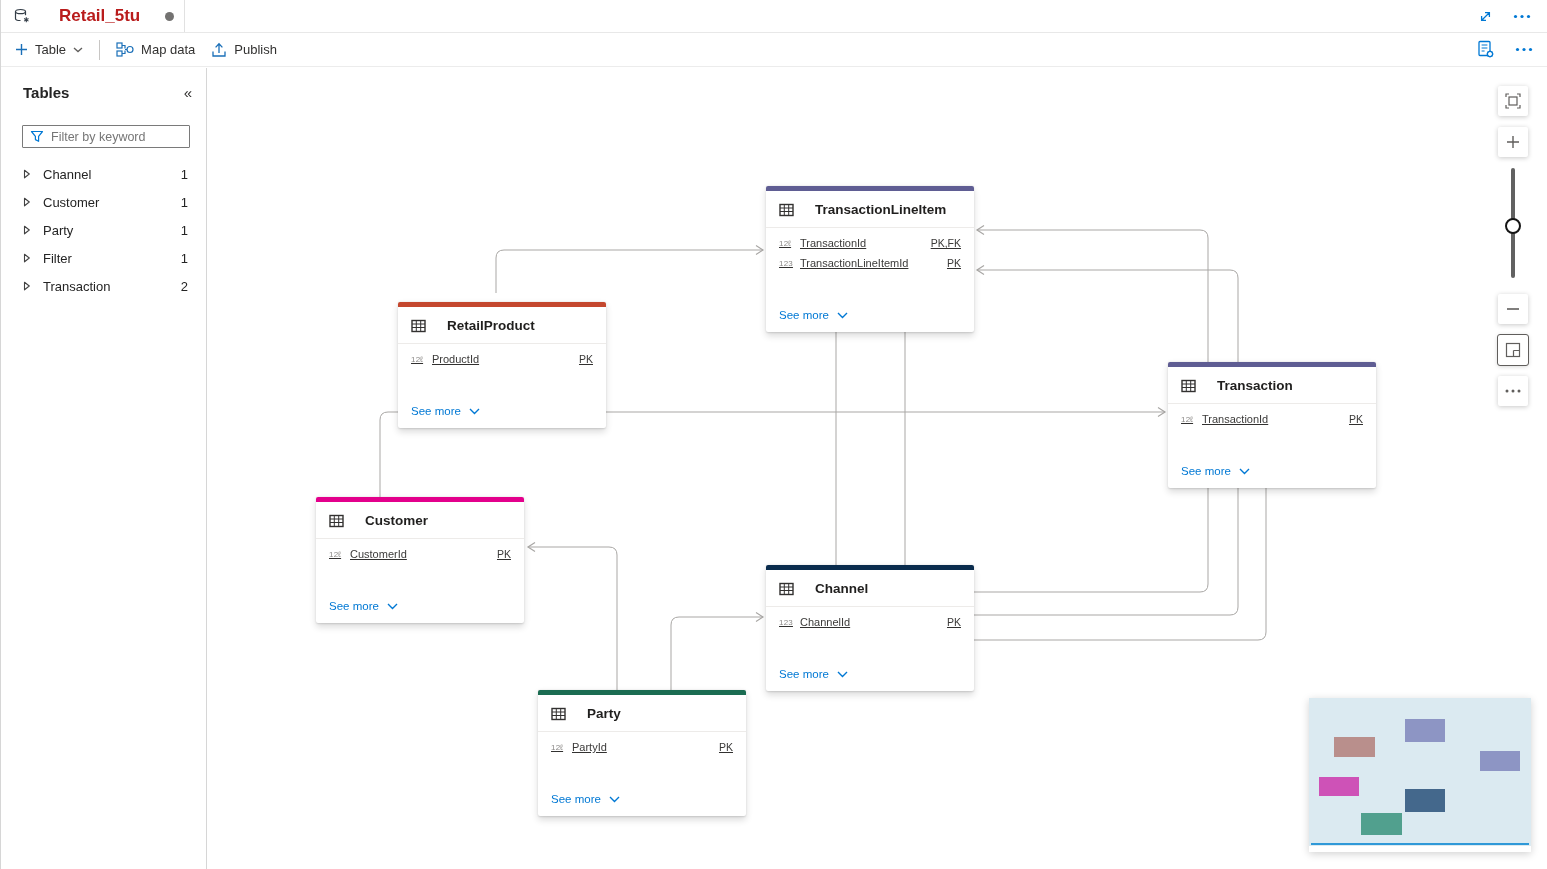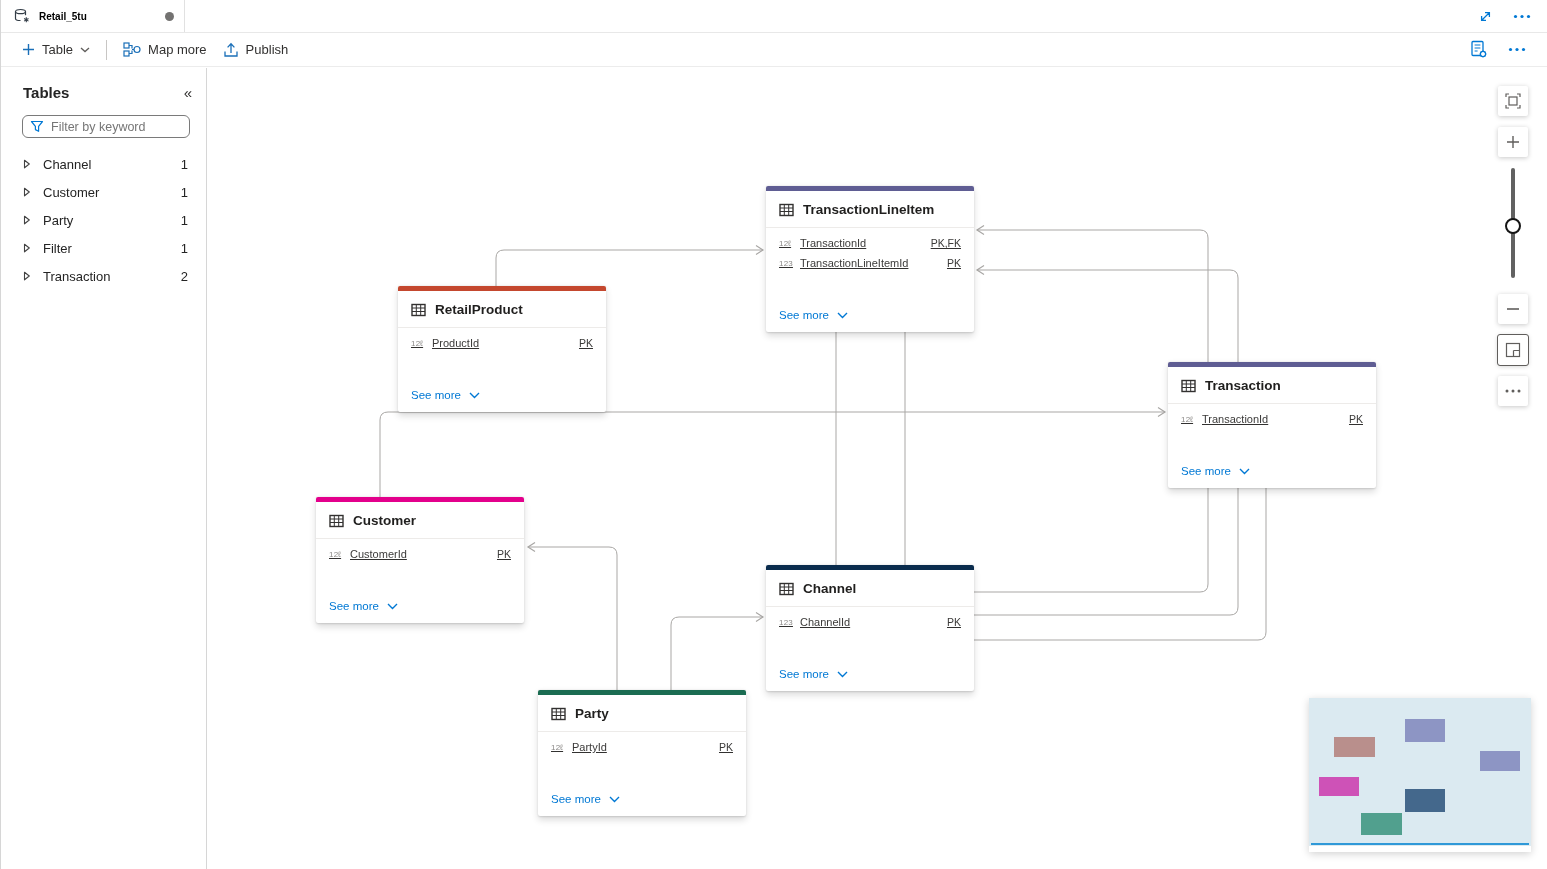--- a/index.html
+++ b/index.html
@@ -4,60 +4,60 @@
 <style>
   * { margin:0; padding:0; box-sizing:border-box; }
   html,body { width:1547px; height:869px; background:#fff; overflow:hidden;
     font-family:"Liberation Sans", sans-serif; color:#323130; }
   .app { position:relative; width:1547px; height:869px; background:#fff; border-left:1px solid #d6d6d6;}
 
   
   .tabbar { height:33px; display:flex; align-items:stretch; background:#fff; border-bottom:1px solid #e8e8e8; }
   .tab { width:184px; display:flex; align-items:center; gap:9px; padding:0 10px 0 13px;
          background:#fff; border-right:1px solid #e1e1e1; }
-  .tab-title { font-size:10px; font-weight:bold; color:#000000; }
+  .tab-title { font-size:17px; font-weight:bold; color:#b91c1c;margin-left:20px; }
   .dirty-dot { width:9px; height:9px; border-radius:50%; background:#737271; margin-left:auto; }
   .tabbar-spacer { flex:1; }
   .tabbar-icons { display:flex; align-items:center; gap:20px; padding-right:16px; }
 
   
-  .toolbar { height:34px; display:flex; align-items:center; background:#fff; border-bottom:1px solid #ececec; padding:0 13px; }
+  .toolbar { height:34px; display:flex; align-items:center; background:#fff; border-bottom:1px solid #ececec; padding:0 6px; }
   .tool-btn { display:flex; align-items:center; gap:7px; font-size:13px; color:#323130; padding:0 8px; height:26px; cursor:default; }
   .tool-sep { width:1px; height:20px; background:#c8c6c4; margin:0 8px; }
   .toolbar-spacer { flex:1; }
   .toolbar-icons { display:flex; align-items:center; gap:20px; padding-right:8px; }
   svg.ic { display:block; }
 
   
   .main { position:absolute; top:68px; left:0; right:0; bottom:0; display:flex; }
 
   
   .sidebar { width:206px; border-right:1px solid #d6d6d6; background:#fff; flex:none; }
   .sidebar-header { display:flex; align-items:center; justify-content:space-between; padding:16px 14px 12px 22px; }
   .sidebar-title { font-size:15px; font-weight:bold; color:#242424; }
   .collapse-btn { font-size:15px; color:#323130; line-height:1; }
-  .filter-box { margin:2px 16px 12px 21px; height:23px; border:1px solid #7a7a7a; border-radius:6px;
+  .filter-box { margin:12px 16px 12px 21px; height:23px; border:1px solid #7a7a7a; border-radius:1px;
     display:flex; align-items:center; gap:7px; padding:0 7px; }
   .filter-box input { border:none; outline:none; flex:1; font-size:12.5px; color:#323130; min-width:0;
     font-family:"Liberation Sans", sans-serif; }
   .filter-box input::placeholder { color:#767676; }
   .tree { margin-top:6px; }
   .tree-item { display:flex; align-items:center; height:28px; padding:0 18px 0 22px; font-size:13px; color:#242424; }
   .tree-item .lbl { margin-left:12px; flex:1; }
   .tree-item .cnt { font-size:13px; color:#242424; }
 
   
   .canvas { position:relative; flex:1; background:#fff; overflow:hidden; }
   .wires { position:absolute; left:0; top:0; }
 
   
   .table-card { position:absolute; width:208px; background:#fff; border-radius:2px;
     box-shadow:0 0.6px 1.8px rgba(0,0,0,.12), 0 3.2px 7.2px rgba(0,0,0,.14); }
   .card-topbar { height:5px; border-radius:2px 2px 0 0; }
-  .card-header { display:flex; align-items:center; gap:9px; padding:11px 12px 10px 13px; border-bottom:1px solid #edebe9; }
+  .card-header { display:flex; align-items:center; gap:21px; padding:11px 12px 10px 13px; border-bottom:1px solid #edebe9; }
   .card-title { font-size:13.5px; font-weight:bold; color:#201f1e; }
   .card-fields { padding:5px 0 0;text-decoration:underline; }
   .field-row { display:flex; align-items:center; padding:4px 13px; font-size:11px; color:#3b3a39; }
   .field-type { width:21px; flex:none; color:#8a8886; font-size:8px; letter-spacing:.2px; }
   .field-name { flex:1; }
   .field-key { font-size:10.5px; color:#3b3a39; }
   .see-more { display:flex; align-items:center; gap:8px; color:#0078d4; font-size:11.5px; padding:8px 13px 11px 13px;margin-top:28px; }
 
   
   .zoom-controls { position:absolute; right:19px; top:18px; width:30px; display:flex; flex-direction:column; align-items:center; }
@@ -115,21 +115,21 @@
       </svg>
     </div>
     <div class="tool-sep"></div>
     <div class="tool-btn">
       <svg class="ic" width="18" height="15" viewBox="0 0 18 15">
         <rect x="1" y="1" width="5" height="5" fill="none" stroke="#1a6fb8" stroke-width="1.2"></rect>
         <rect x="1" y="9" width="5" height="5" fill="none" stroke="#1a6fb8" stroke-width="1.2"></rect>
         <circle cx="14" cy="7.5" r="3" fill="none" stroke="#1a6fb8" stroke-width="1.2"></circle>
         <path d="M6 3.5 H9 V6.5 M6 11.5 H9 V8.5 M9 7.5 H11" fill="none" stroke="#1a6fb8" stroke-width="1.2"></path>
       </svg>
-      <span>Map more</span>
+      <span>Map data</span>
     </div>
     <div class="tool-btn">
       <svg class="ic" width="16" height="16" viewBox="0 0 16 16">
         <path d="M8 11 V2.4 M4.6 5.4 L8 1.8 L11.4 5.4" fill="none" stroke="#1a6fb8" stroke-width="1.3"></path>
         <path d="M2 9.5 V14 H14 V9.5" fill="none" stroke="#1a6fb8" stroke-width="1.3"></path>
       </svg>
       <span>Publish</span>
     </div>
     <div class="toolbar-spacer"></div>
     <div class="toolbar-icons">
@@ -274,21 +274,21 @@
   </div>
 </div>
     <div class="see-more">
       <span class="see-more-label">See more</span>
       <svg class="ic" width="11" height="7" viewBox="0 0 11 7">
         <path d="M1 1 L5.5 5.4 L10 1" fill="none" stroke="#0078d4" stroke-width="1.4"></path>
       </svg>
     </div>
   </div>
 
-  <div class="table-card" style="left: 191px; top: 218px;">
+  <div class="table-card" style="left: 191px; top: 234px;">
     <div class="card-topbar" style="background: rgb(196, 71, 46);"></div>
     <div class="card-header">
       <svg class="ic" width="15" height="14" viewBox="0 0 15 14">
         <rect x="1" y="1.5" width="13" height="11" fill="none" stroke="#323130" stroke-width="1.4"></rect>
         <path d="M1 5 H14 M1 8.5 H14 M5.3 1.5 V12.5 M9.7 1.5 V12.5" stroke="#323130" stroke-width="1"></path>
       </svg>
       <span class="card-title">RetailProduct</span>
     </div>
     <div class="card-fields">
   <div class="field-row">

